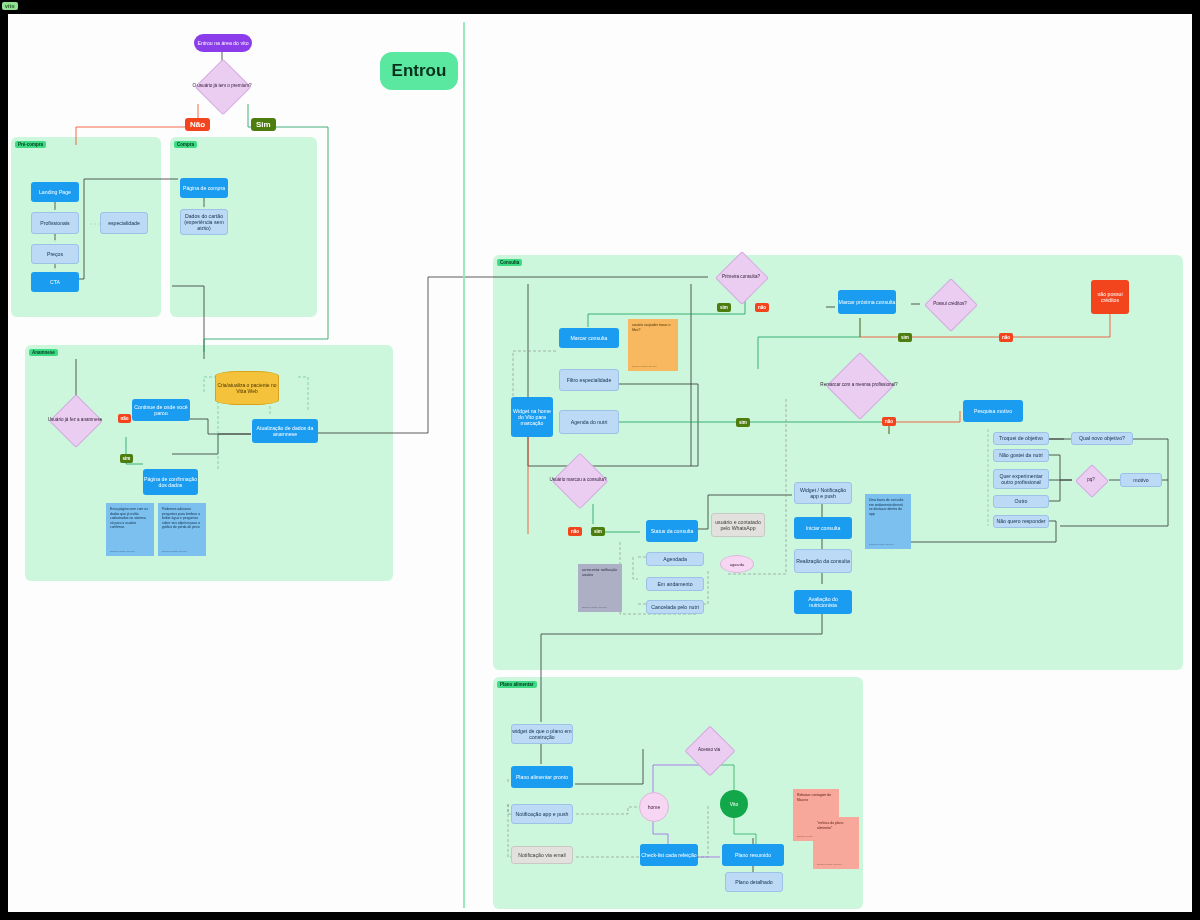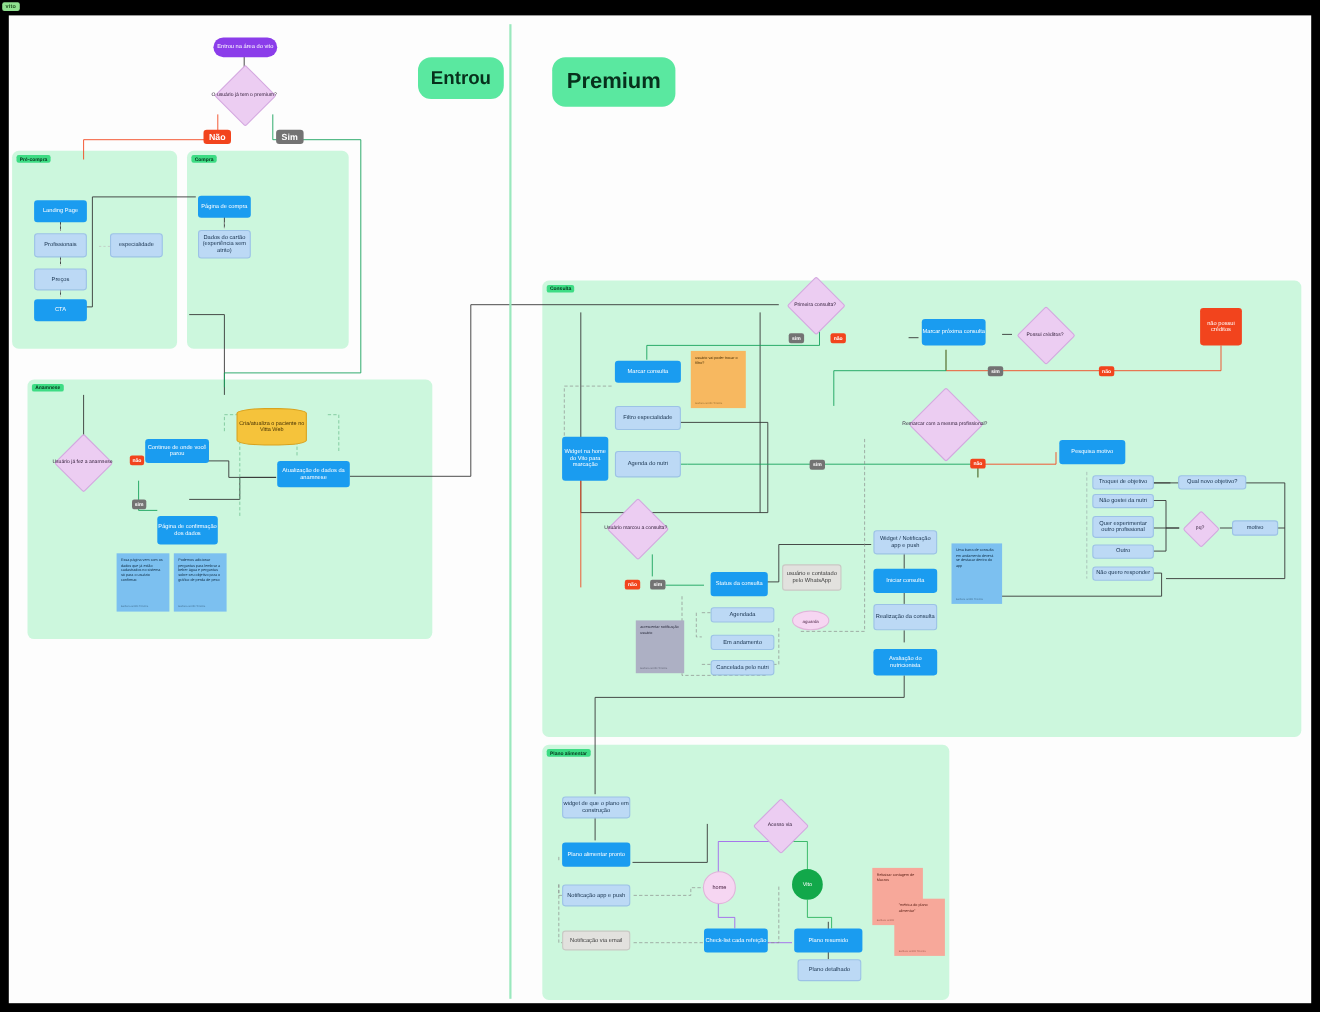--- a/index.html
+++ b/index.html
@@ -26,21 +26,21 @@
        display:flex;align-items:center;justify-content:center;text-align:center;font-size:5px;color:#4a3505;line-height:1.2;}
   .oval{position:absolute;z-index:4;border-radius:50%;display:flex;align-items:center;justify-content:center;
         text-align:center;font-size:4px;}
   .circ{position:absolute;z-index:4;border-radius:50%;display:flex;align-items:center;justify-content:center;
         text-align:center;color:#fff;font-size:5px;}
   .pinkcirc{background:#f6d6f2;border:.6px solid #e0b4da;color:#4a2344;}
   .greencirc{background:#12a84a;}
   .red{background:#f2441d;color:#fff;border-radius:3px;font-size:5.2px;}
   .lbl{position:absolute;color:#fff;font-weight:bold;border-radius:2px;display:flex;
        align-items:center;justify-content:center;z-index:7;font-size:4.6px;}
-  .lbl.yes{background:#737373;}
+  .lbl.yes{background:#4d7c0f;}
   .lbl.no{background:#f2441d;}
   .biglbl{font-size:8px;padding:2px 5px;border-radius:3px;}
   .chip{position:absolute;background:#5ae8a0;color:#07301c;font-weight:bold;border-radius:12px;
         display:flex;align-items:center;justify-content:center;z-index:6;}
   .note{position:absolute;z-index:3;padding:4px;box-sizing:border-box;font-size:3.4px;line-height:1.35;
         overflow:hidden;}
   .note .auth{position:absolute;left:4px;bottom:3px;font-size:2.4px;opacity:.55;}
   .n-orange{background:#f7b860;color:#4a3105;}
   .n-blue{background:#7cc0f0;color:#123049;}
   .n-gray{background:#adb0c4;color:#2a2c3d;}
@@ -184,21 +184,20 @@
 
     <div class="dia" style="left:182px;top:52px;width:64px;height:40px;">
       <div class="shape" style="left:13px;top:1px;width:38px;height:38px;"></div>
       <div class="txt">O usuário já tem o premium?</div>
     </div>
 
     <div class="lbl no biglbl" style="left:177px;top:104px;">Não</div>
     <div class="lbl yes biglbl" style="left:243px;top:104px;">Sim</div>
 
     <div class="chip" style="left:372px;top:38px;width:78px;height:38px;font-size:17px;">Entrou</div>
-    <div class="chip" style="left:494px;top:38px;width:112px;height:45px;font-size:20px;">Premium</div>
 
     <div class="node blue" style="left:23px;top:168px;width:48px;height:20px;">Landing Page</div>
     <div class="node lblue" style="left:23px;top:198px;width:48px;height:22px;">Profissionais</div>
     <div class="node lblue" style="left:92px;top:198px;width:48px;height:22px;">especialidade</div>
     <div class="node lblue" style="left:23px;top:230px;width:48px;height:20px;">Preços</div>
     <div class="node blue" style="left:23px;top:258px;width:48px;height:20px;">CTA</div>
 
     <div class="node blue" style="left:172px;top:164px;width:48px;height:20px;">Página de compra</div>
     <div class="node lblue" style="left:172px;top:195px;width:48px;height:26px;">Dados do cartão (experiência sem atrito)</div>
 

